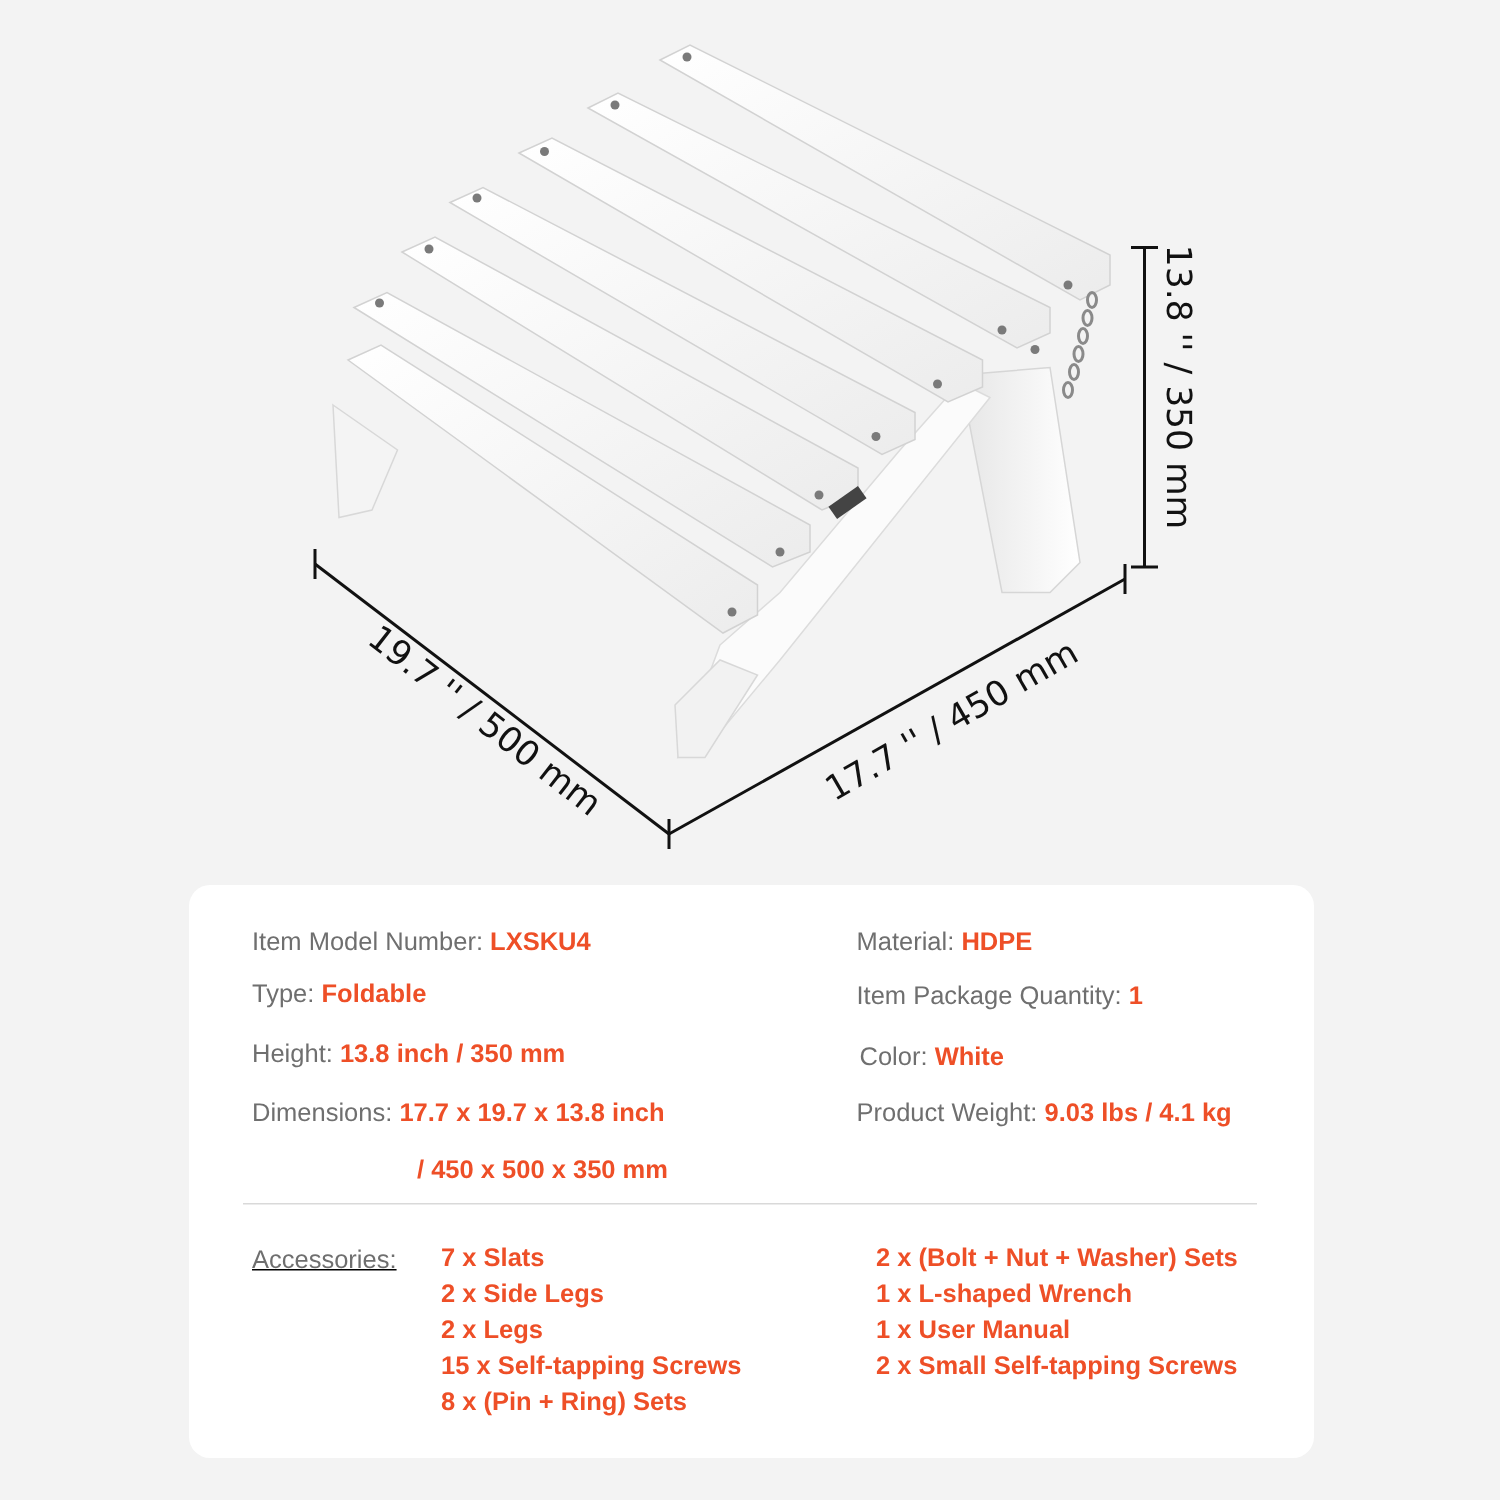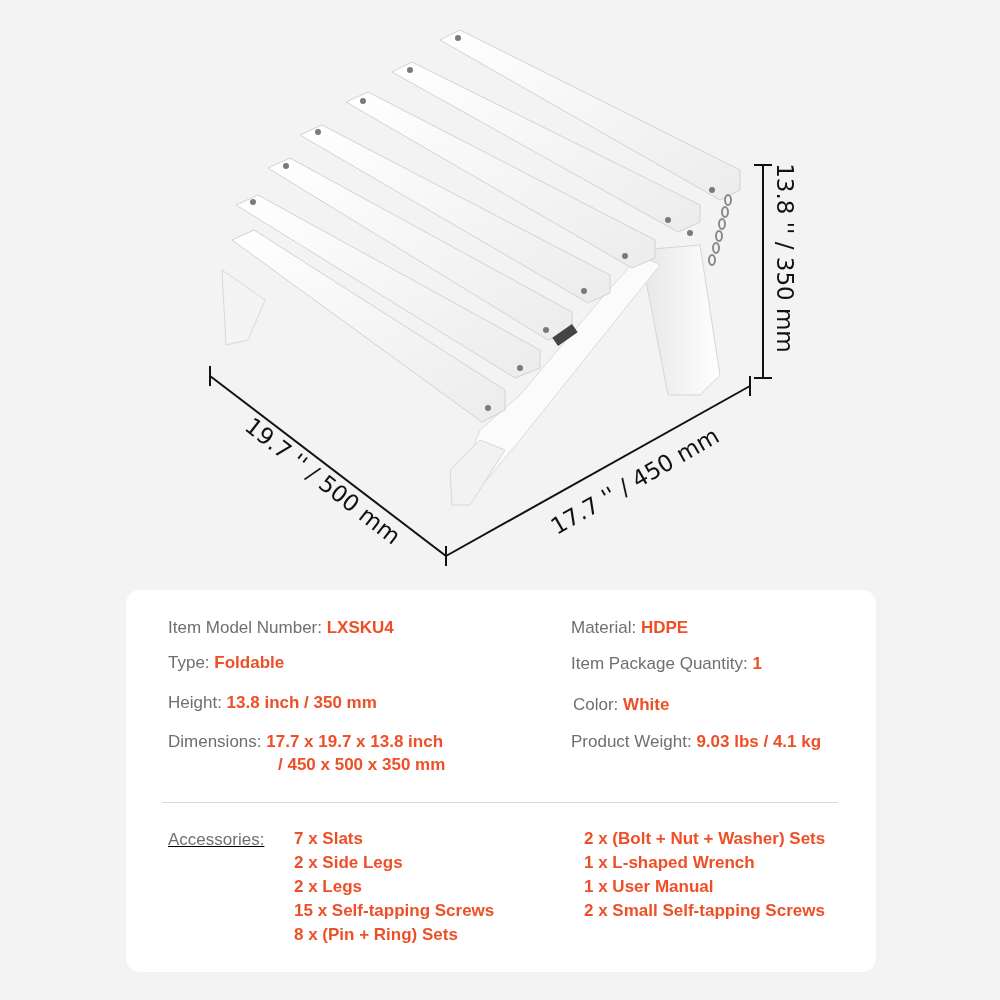--- a/index.html
+++ b/index.html
@@ -102,21 +102,21 @@
     <span class="val">Foldable</span>
   </div>
   <div class="row" style="left:42px;top:103px;">
     <span class="lbl">Height:</span>
     <span class="val">13.8 inch / 350 mm</span>
   </div>
   <div class="row" style="left:42px;top:142px;">
     <span class="lbl">Dimensions:</span>
     <span class="val">17.7 x 19.7 x 13.8 inch</span>
   </div>
-  <div class="row" style="left:152px;top:165px;">
+  <div class="row" style="left:152px;top:180px;">
     <span class="val">/ 450 x 500 x 350 mm</span>
   </div>
 
   <div class="row" style="left:445px;top:28px;">
     <span class="lbl">Material:</span>
     <span class="val">HDPE</span>
   </div>
   <div class="row" style="left:445px;top:64px;">
     <span class="lbl">Item Package Quantity:</span>
     <span class="val">1</span>

